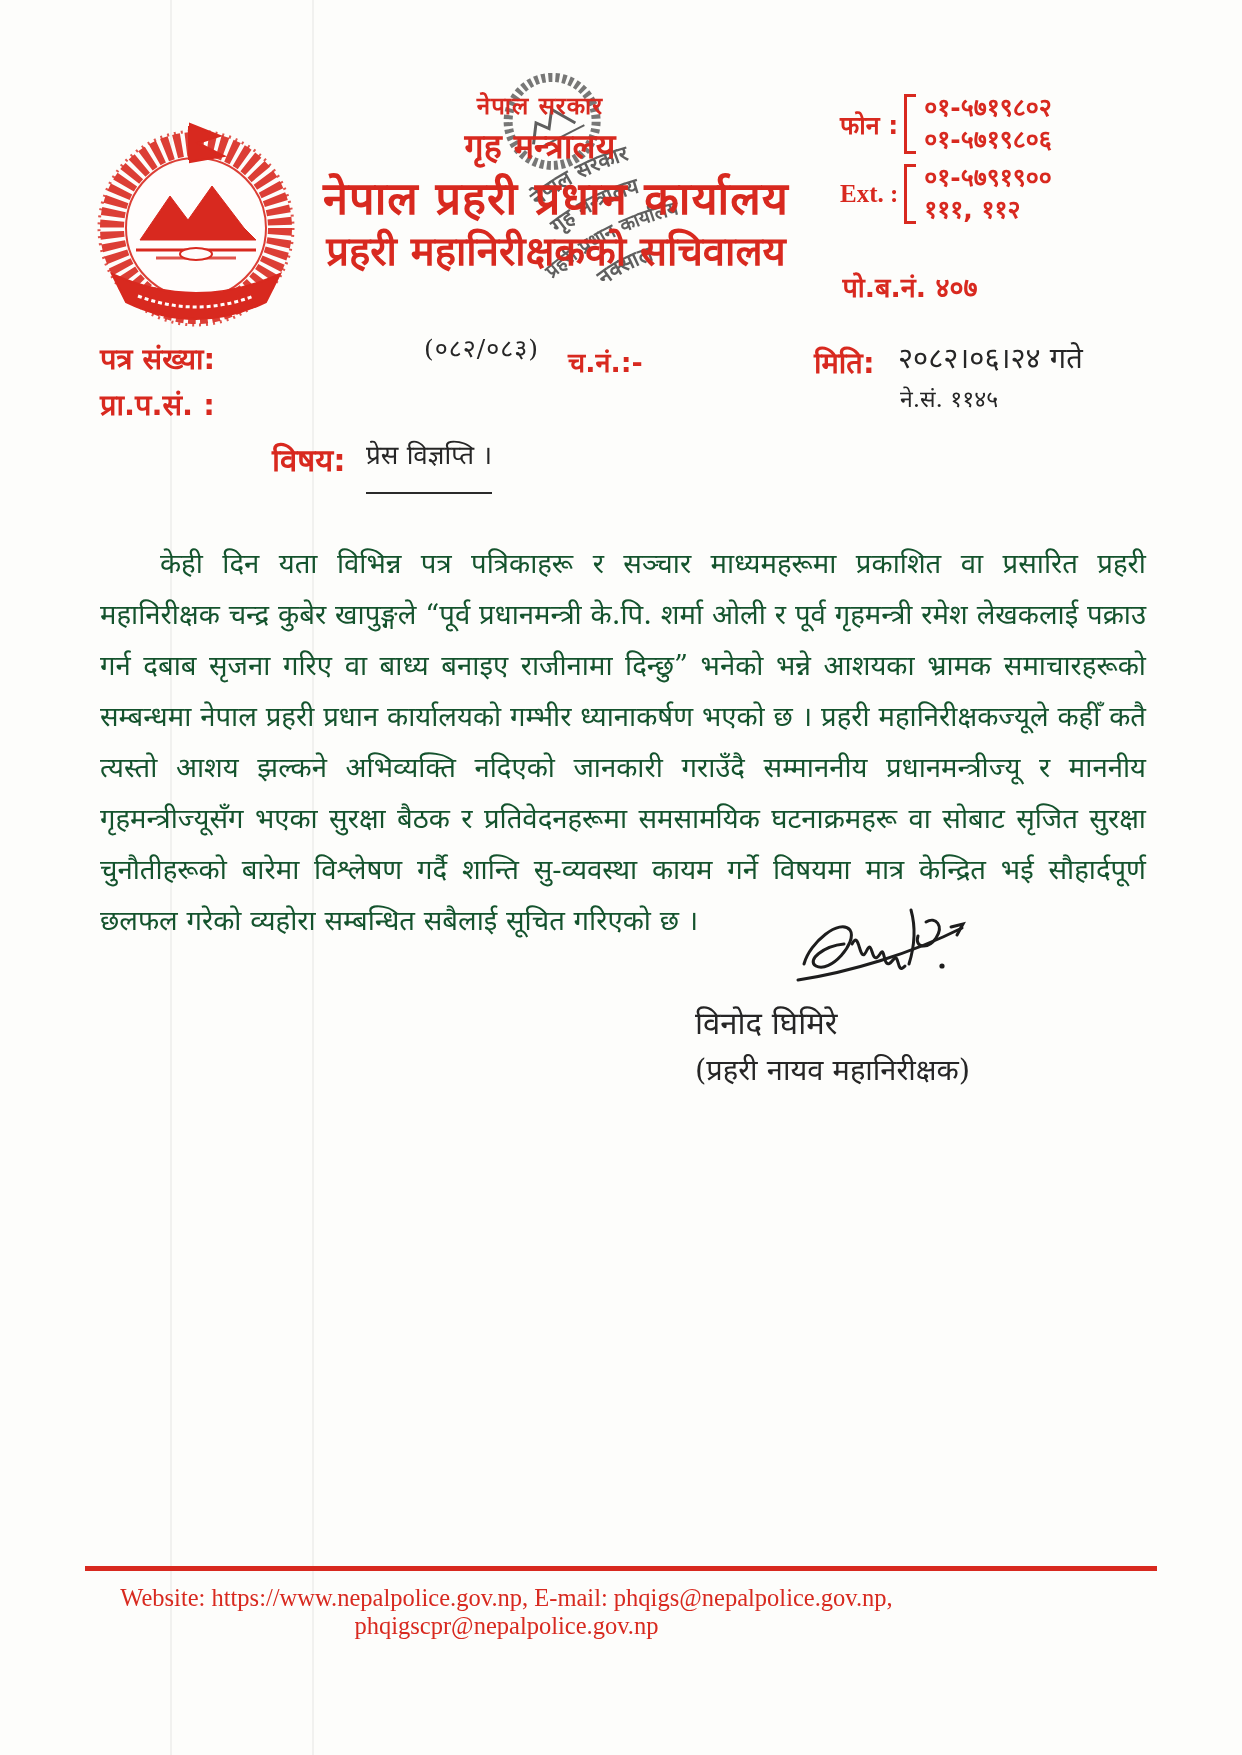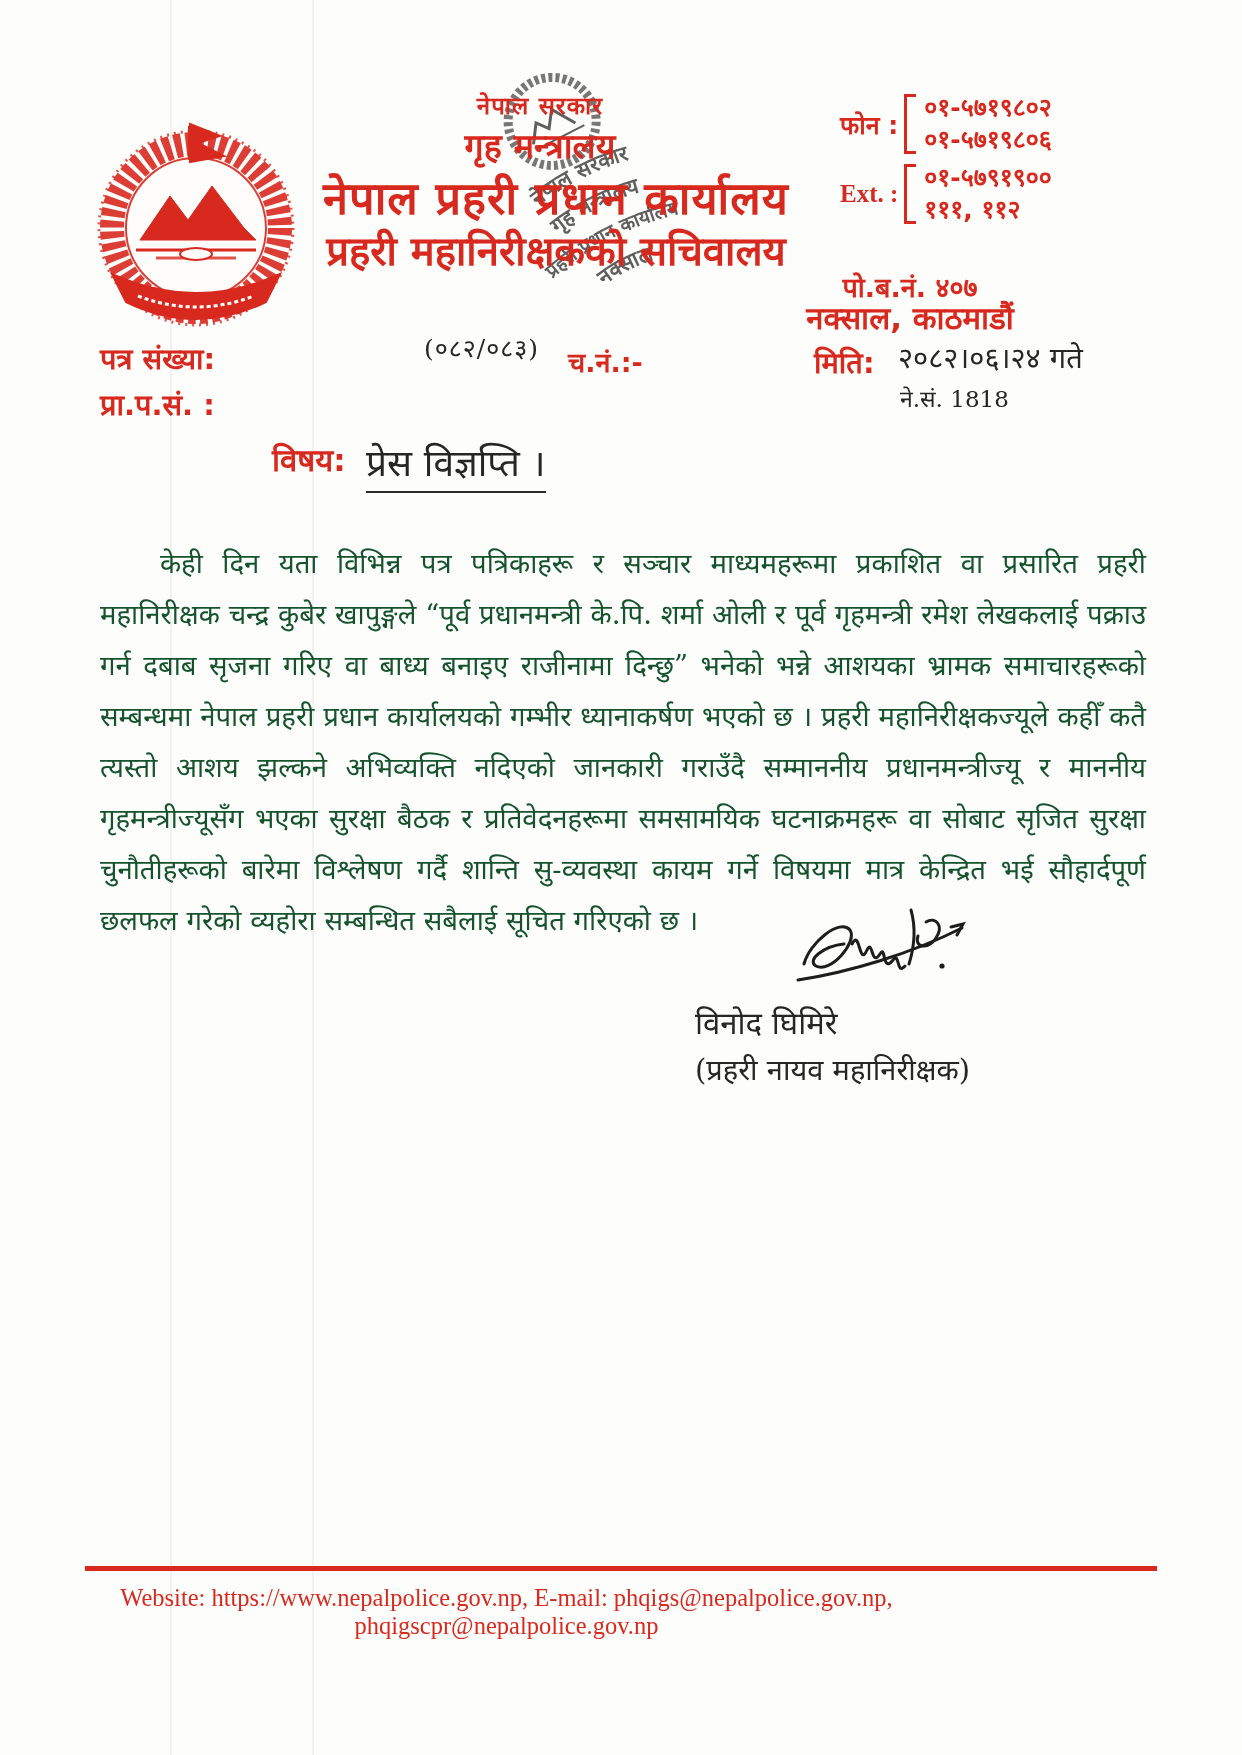--- a/index.html
+++ b/index.html
@@ -35,21 +35,21 @@
 
   .patra-label{top:338px;left:100px;font-size:29px;}
   .fy-number{top:330px;left:424px;font-size:25px;letter-spacing:1px;}
   .chalani-label{top:343px;left:568px;font-size:27px;}
   .prapasam-label{top:384px;left:100px;font-size:29px;}
   .miti-label{top:342px;left:814px;font-size:29px;}
   .miti-value{top:337px;left:898px;font-size:29px;}
   .nesam{top:382px;left:900px;font-size:23px;}
 
   .subject-label{top:438px;left:272px;font-size:31px;}
-  .subject-value{top:436px;left:366px;font-size:37px;border-bottom:2px solid #2a2a2a;padding-bottom:4px;}
+  .subject-value{top:436px;left:366px;font-size:26px;border-bottom:2px solid #2a2a2a;padding-bottom:20px;}
 
   .body-par{
     top:538px;left:100px;width:1046px;
     font-size:27.5px;line-height:51px;
     text-align:justify;text-indent:60px;
     color:#14532d;
   }
 
   .sig-block{top:900px;left:695px;width:345px;}
   .sig-scribble{margin-left:95px;}
@@ -130,29 +130,28 @@
       <span class="ext-label">Ext. :</span>
       <span class="brace"></span>
       <span class="num-col dev-bold">
         <div>०१-५७९१९००</div>
         <div>१११, ११२</div>
       </span>
     </div>
   </div>
 
   <div class="abs red dev-bold pobox">पो.ब.नं. ४०७</div>
-  <div class="abs red dev-bold addr">नक्साल, काठमाडौं</div>
 
   <div class="abs red dev-bold patra-label">पत्र संख्या:</div>
   <div class="abs dev fy-number">(०८२/०८३)</div>
   <div class="abs red dev-bold chalani-label">च.नं.:-</div>
   <div class="abs red dev-bold prapasam-label">प्रा.प.सं. :</div>
   <div class="abs red dev-bold miti-label">मिति:</div>
   <div class="abs dev miti-value">२०८२।०६।२४ गते</div>
-  <div class="abs dev nesam">ने.सं. 1818</div>
+  <div class="abs dev nesam">ने.सं. ११४५</div>
 
   <div class="abs red dev-bold subject-label">विषय:</div>
   <div class="abs dev subject-value">प्रेस विज्ञप्ति ।</div>
 
   <div class="abs dev body-par">केही दिन यता विभिन्न पत्र पत्रिकाहरू र सञ्चार माध्यमहरूमा प्रकाशित वा प्रसारित प्रहरी महानिरीक्षक चन्द्र कुबेर खापुङ्गले “पूर्व प्रधानमन्त्री के.पि. शर्मा ओली र पूर्व गृहमन्त्री रमेश लेखकलाई पक्राउ गर्न दबाब सृजना गरिए वा बाध्य बनाइए राजीनामा दिन्छु” भनेको भन्ने आशयका भ्रामक समाचारहरूको सम्बन्धमा नेपाल प्रहरी प्रधान कार्यालयको गम्भीर ध्यानाकर्षण भएको छ । प्रहरी महानिरीक्षकज्यूले कहीँ कतै त्यस्तो आशय झल्कने अभिव्यक्ति नदिएको जानकारी गराउँदै सम्माननीय प्रधानमन्त्रीज्यू र माननीय गृहमन्त्रीज्यूसँग भएका सुरक्षा बैठक र प्रतिवेदनहरूमा समसामयिक घटनाक्रमहरू वा सोबाट सृजित सुरक्षा चुनौतीहरूको बारेमा विश्लेषण गर्दै शान्ति सु-व्यवस्था कायम गर्ने विषयमा मात्र केन्द्रित भई सौहार्दपूर्ण छलफल गरेको व्यहोरा सम्बन्धित सबैलाई सूचित गरिएको छ ।</div>
 
   <div class="abs sig-block">
     <div class="sig-scribble">
       <svg width="185" height="95" viewBox="0 0 185 95">
         <g fill="none" stroke="#1d1d1d" stroke-width="3" stroke-linecap="round">

